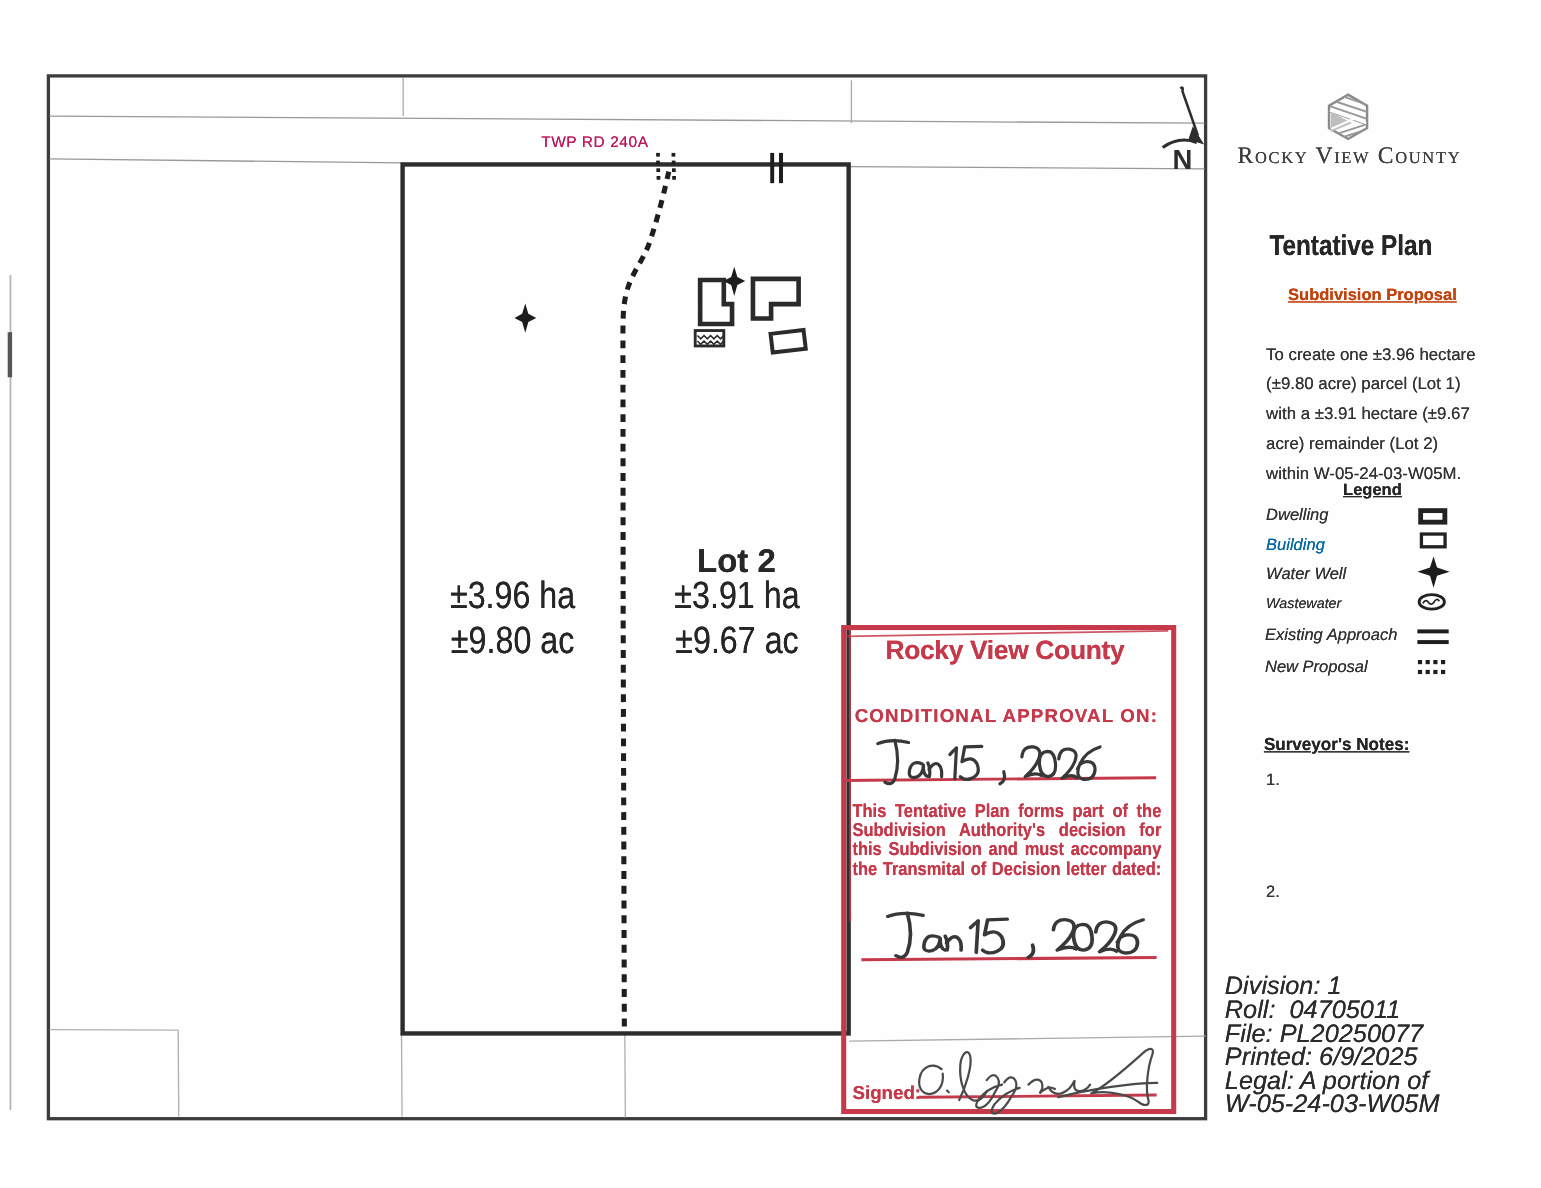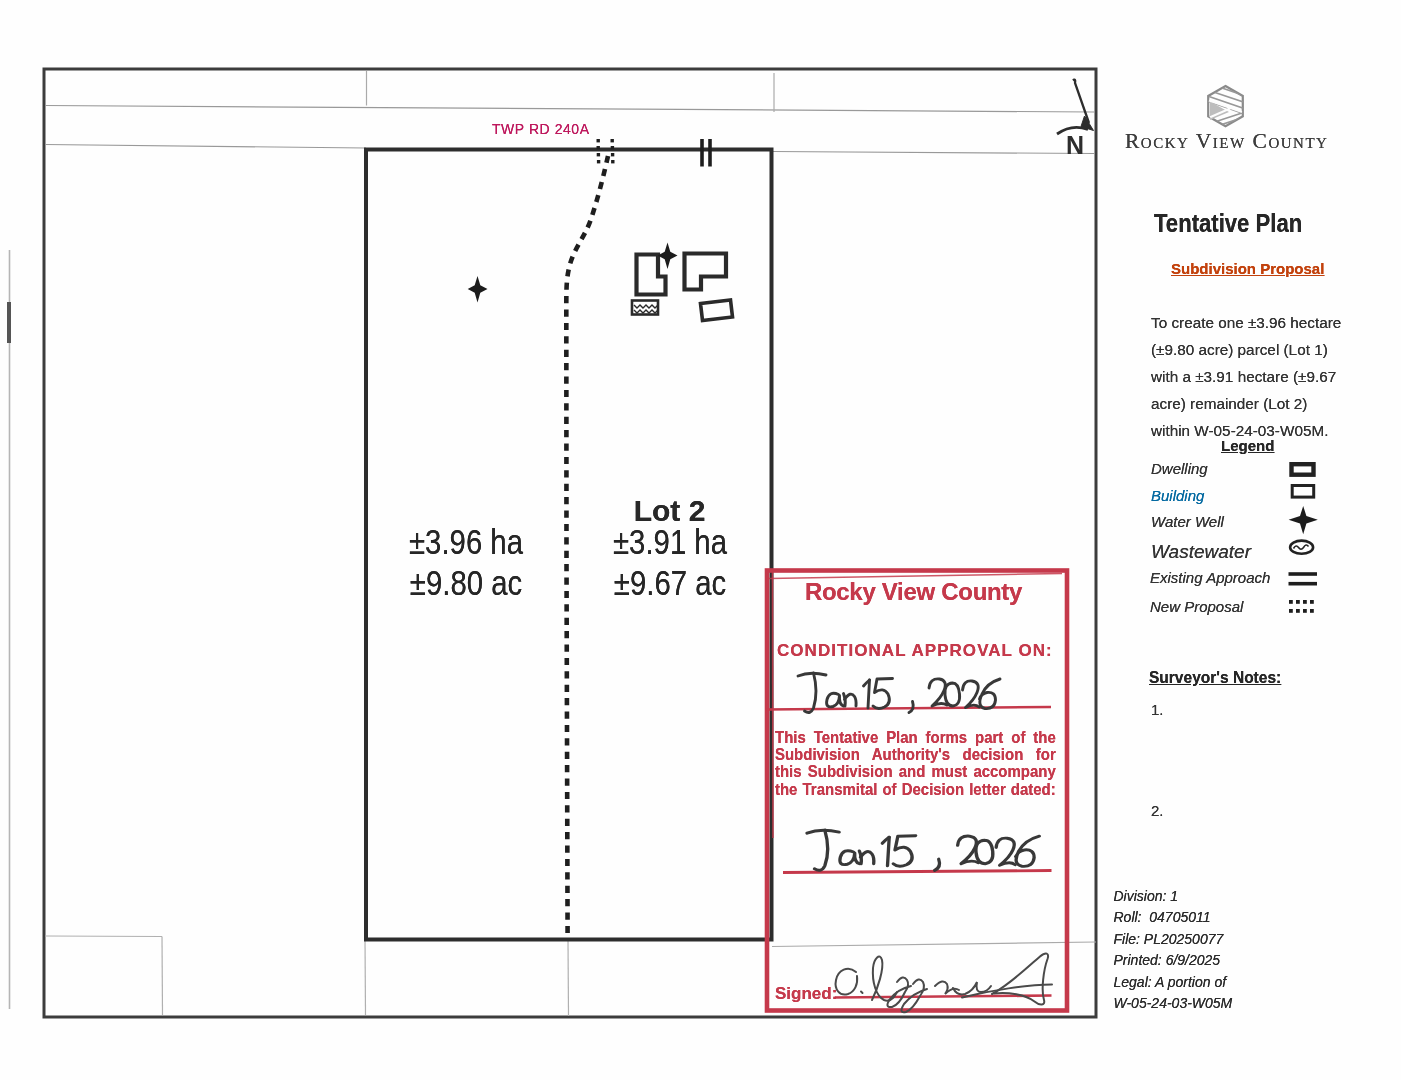--- a/index.html
+++ b/index.html
@@ -238,35 +238,35 @@
 <div class="t" style="left:1151px;top:309px;font-size:15.3px;line-height:27px;color:#333;">To create one ±3.96 hectare<br>(±9.80 acre) parcel (Lot 1)<br>with a ±3.91 hectare (±9.67<br>acre) remainder (Lot 2)<br>within W-05-24-03-W05M.</div>
 
 <div class="t" style="left:1221px;top:417px;font-size:15px;font-weight:bold;text-decoration:underline;color:#262626;margin-top:20px;">Legend</div>
 
 <div class="t" style="left:1151px;top:460px;font-size:15px;font-style:italic;color:#333;">Dwelling</div>
 
 <div class="t" style="left:1151px;top:486.5px;font-size:15px;font-style:italic;color:#0369a1;">Building</div>
 
 <div class="t" style="left:1151px;top:513px;font-size:15px;font-style:italic;color:#333;">Water Well</div>
 
-<div class="t" style="left:1151px;top:540.5px;font-size:19px;font-style:italic;color:#333;">Wastewater</div>
+<div class="t" style="left:1151px;top:540.5px;font-size:13px;font-style:italic;color:#333;">Wastewater</div>
 
 <div class="t" style="left:1150px;top:569px;font-size:15px;font-style:italic;color:#333;">Existing Approach</div>
 
 <div class="t" style="left:1150px;top:597.5px;font-size:15px;font-style:italic;color:#333;">New Proposal</div>
 
 <div class="t" style="left:1148.5px;top:669px;font-size:16px;font-weight:bold;text-decoration:underline;transform:scaleX(0.97);transform-origin:0 0;color:#262626;">Surveyor's Notes:</div>
 
 <div class="t" style="left:1151px;top:701px;font-size:15px;color:#333;">1.</div>
 
 
 <div class="t" style="left:1151px;top:802px;font-size:15px;color:#333;">2.</div>
 
 
-<div class="t" style="left:1113.5px;top:886px;font-size:14px;font-style:italic;line-height:21.4px;color:#2b2b2b;">Division: 1<br>Roll:&nbsp; 04705011<br>File: PL20250077<br>Printed: 6/9/2025<br>Legal: A portion of<br>W-05-24-03-W05M</div>
+<div class="t" style="left:1113.5px;top:886px;font-size:23px;font-style:italic;line-height:21.4px;color:#2b2b2b;">Division: 1<br>Roll:&nbsp; 04705011<br>File: PL20250077<br>Printed: 6/9/2025<br>Legal: A portion of<br>W-05-24-03-W05M</div>
 
 <div class="t red" style="left:763px;top:578px;width:301px;text-align:center;font-size:24px;letter-spacing:-0.3px;font-weight:bold;">Rocky View County</div>
 
 <div class="t red" style="left:777px;top:641px;font-size:17px;font-weight:bold;letter-spacing:1.05px;">CONDITIONAL APPROVAL ON:</div>
 
 <div class="t red" style="left:775px;top:728.5px;width:319px;font-size:17px;font-weight:bold;line-height:17.4px;white-space:normal;text-align:justify;text-align-last:justify;transform:scaleX(0.88);transform-origin:0 0;">This Tentative Plan forms part of the<br>Subdivision Authority's decision for<br>this Subdivision and must accompany<br>the Transmital of Decision letter dated:</div>
 
 <div class="t red" style="left:775px;top:984px;font-size:17px;font-weight:bold;">Signed:</div>
 </div>
 

